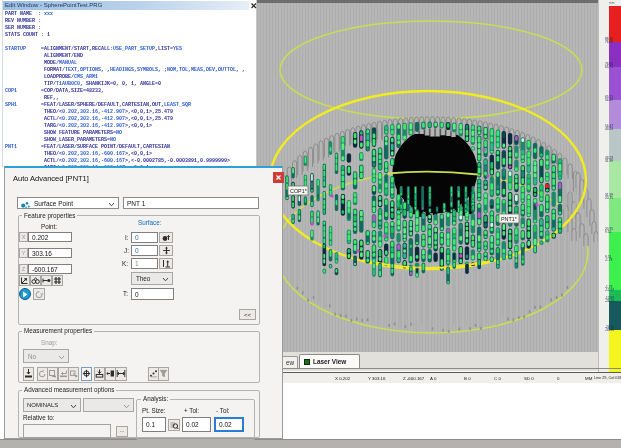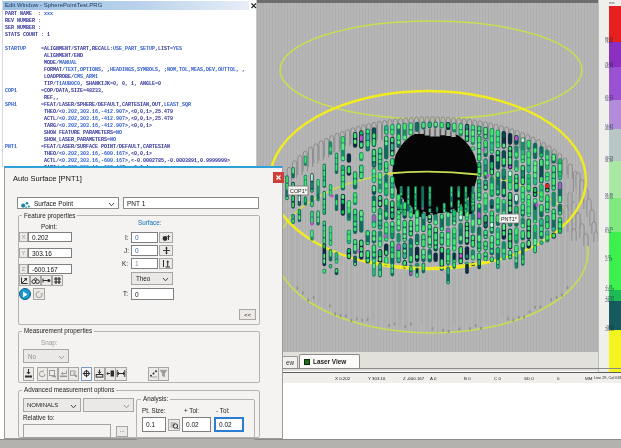--- a/index.html
+++ b/index.html
@@ -1129,21 +1129,21 @@
     <span style="position:absolute;left:241px">SD 0</span>
     <span style="position:absolute;left:274px">0</span>
     <span style="position:absolute;left:302px">MM</span>
     <span style="position:absolute;left:311px;font-size:3.8px">Line 29, Col 034</span>
   </div>
 </div>
 
 <div class="a" style="left:0;top:439px;width:621px;height:9px;background:#b4b2ae;border-top:1px solid #8e8c88"></div>
 
 <div class="a" style="left:4px;top:166px;width:279px;height:273px;background:#f4f3f1;border:1px solid #9b9b9b;border-top:2px solid #2da0d8">
-  <span style="position:absolute;left:8px;top:6px;font-size:7.5px;color:#111">Auto Surface [PNT1]</span>
+  <span style="position:absolute;left:8px;top:6px;font-size:7.5px;color:#111">Auto Advanced [PNT1]</span>
   <div style="position:absolute;left:268px;top:4px;width:11px;height:11px;background:#cc3f38;display:flex;align-items:center;justify-content:center">
     <svg width="7" height="7" viewBox="0 0 7 7">
         <path d="M1.5 1.5 L5.5 5.5 M5.5 1.5 L1.5 5.5" stroke="#fff" stroke-width="1.1"></path>
       </svg>
   </div>
 
   <div class="fld" style="left:12px;top:29px;width:102px;height:12px;border-color:#8a8a8a">
     <span style="position:absolute;left:16px;top:1.5px">Surface Point</span>
     <span style="position:absolute;left:2px;top:0.5px"><svg width="11" height="10" viewBox="0 0 11 10">
           <circle cx="3.2" cy="6.6" r="2.1" fill="#1887ae"></circle>

